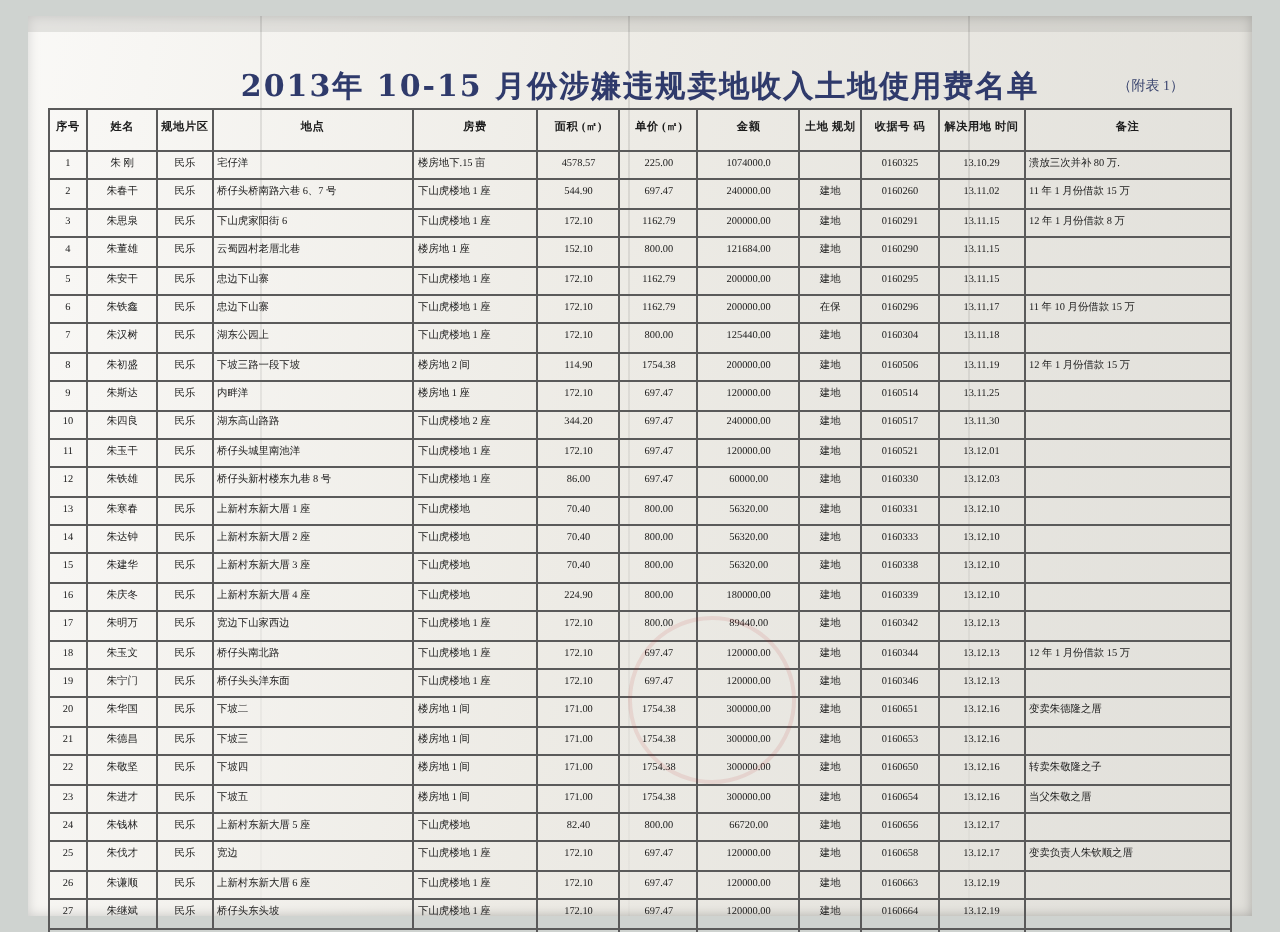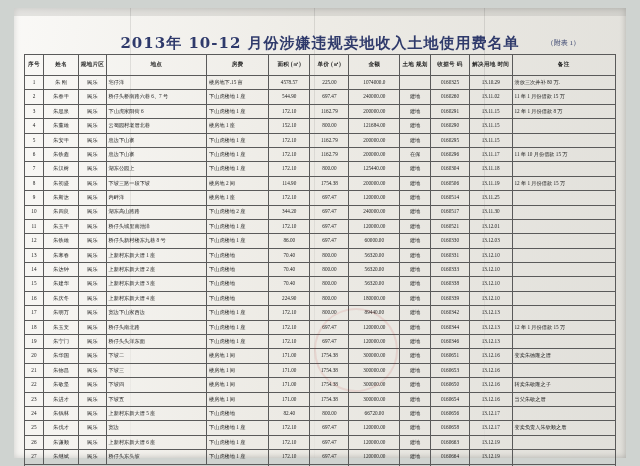--- a/index.html
+++ b/index.html
@@ -20,21 +20,21 @@
     pointer-events:none;
   }
   .title{
     position:absolute;left:0;right:0;top:26px;
     text-align:center;
     font-size:15px;letter-spacing:1px;color:#2f3a6b;
     font-weight:bold;
     font-family:"DejaVu Serif", serif;
   }
   .title-note{
-    position:absolute;right:46px;top:30px;
+    position:absolute;right:34px;top:30px;
     font-size:7px;color:#3a456f;
   }
   .tablewrap{
     position:absolute;left:10px;top:46px;right:10px;bottom:10px;
   }
   table{
     border-collapse:collapse;width:100%;table-layout:fixed;
     font-size:5.2px;color:#1b1b1b;
   }
   th,td{
@@ -71,21 +71,21 @@
 </style>
 </head>
 <body>
 
 <div id="sheet">
   <div class="edge-top"></div>
   <div class="crease" style="left:116px"></div>
   <div class="crease" style="left:300px"></div>
   <div class="crease" style="left:470px"></div>
 
-  <div class="title">2013年 10-12 月份涉嫌违规卖地收入土地使用费名单</div>
+  <div class="title">2013年 10-15 月份涉嫌违规卖地收入土地使用费名单</div>
   <div class="title-note">（附表 1）</div>
 
   <div class="tablewrap">
     <table>
       <colgroup>
         <col style="width:3.2%">
           <col style="width:6.0%">
           <col style="width:4.6%">
         <col style="width:17.0%">
           <col style="width:10.5%">

